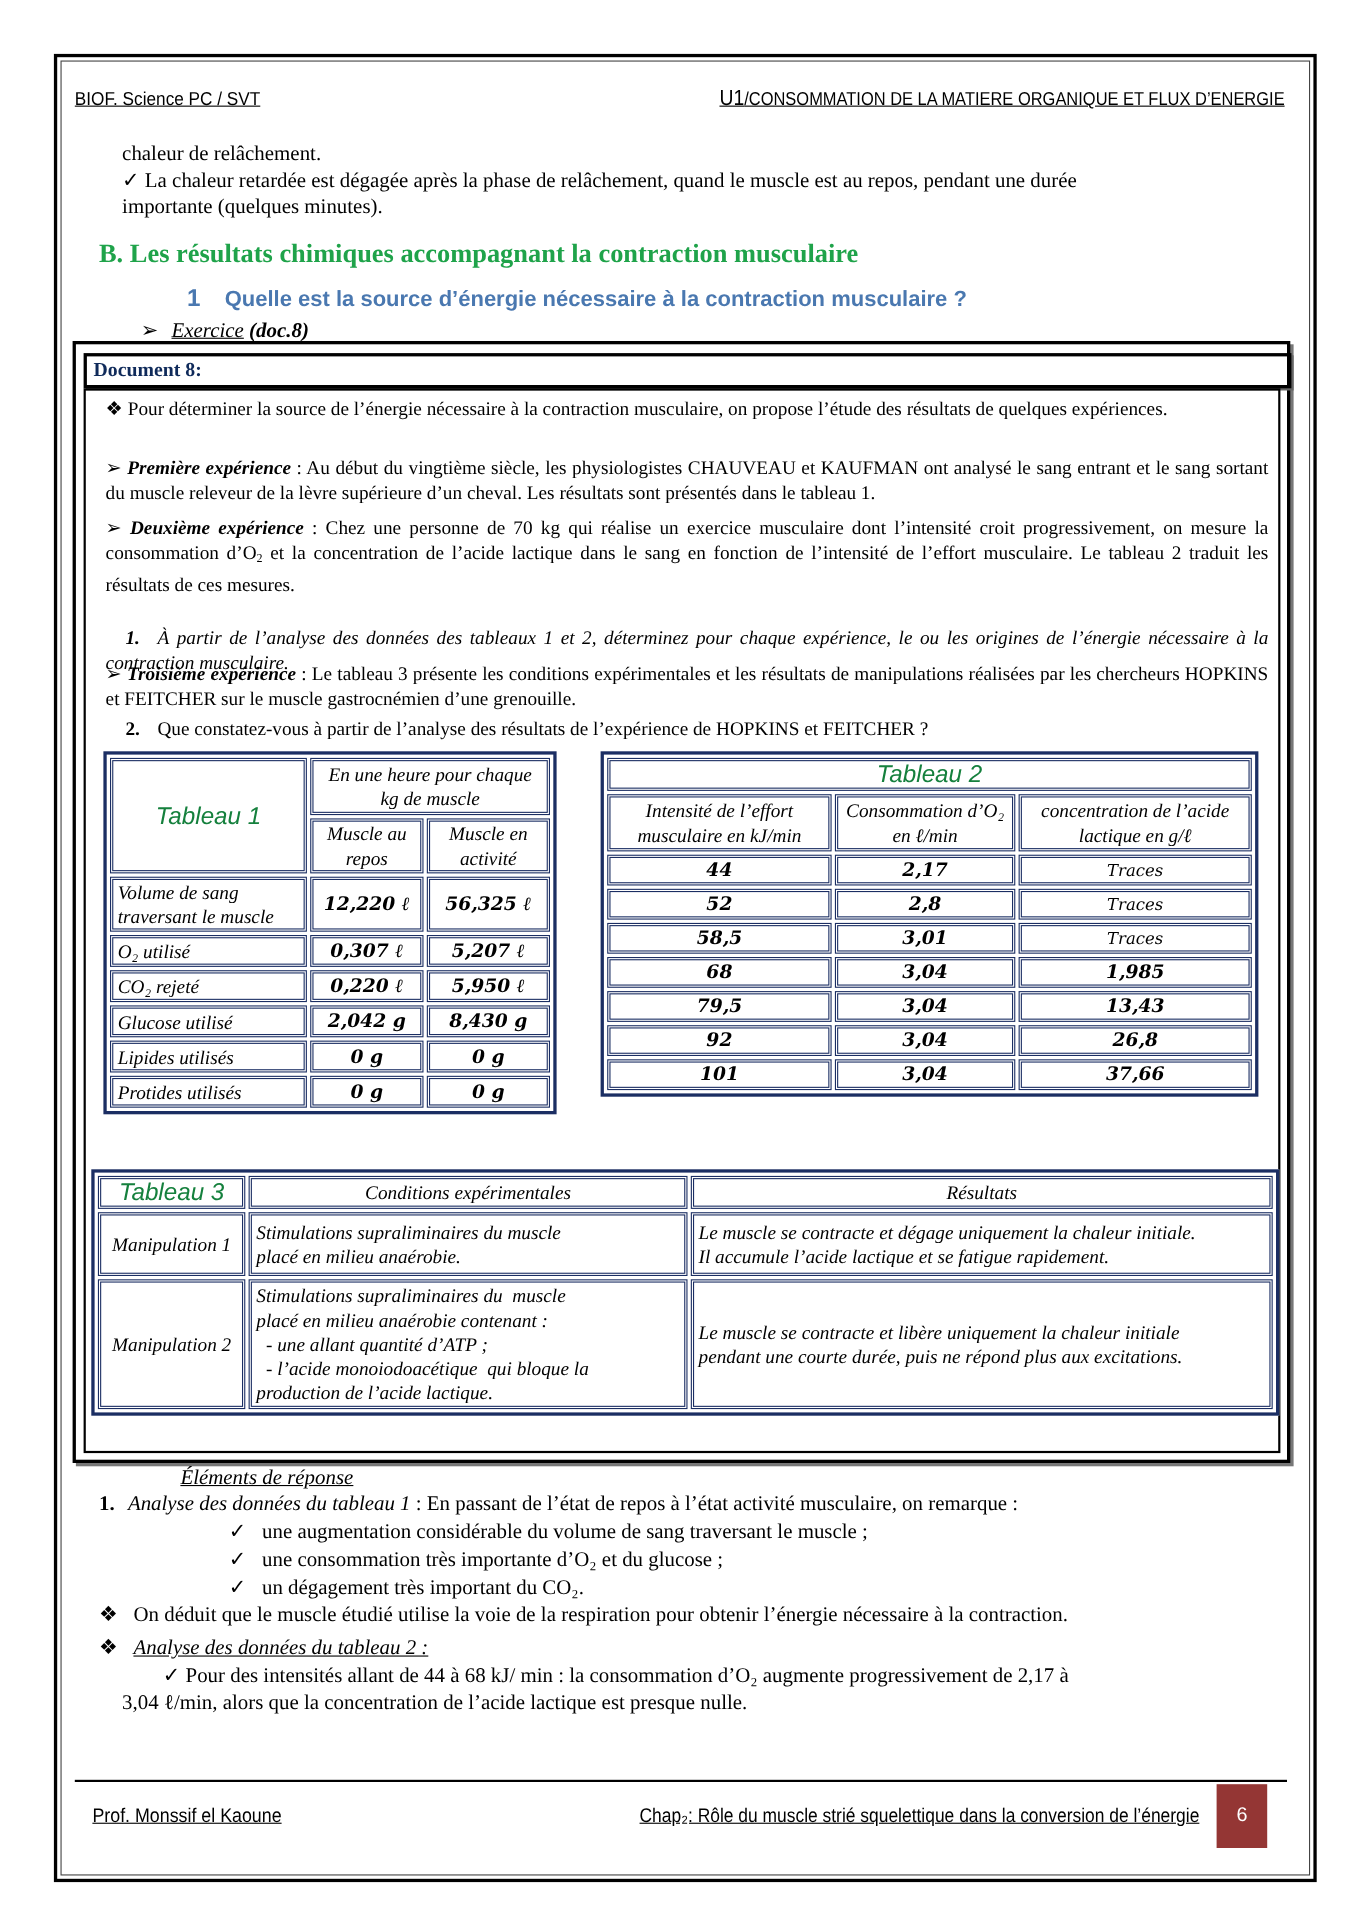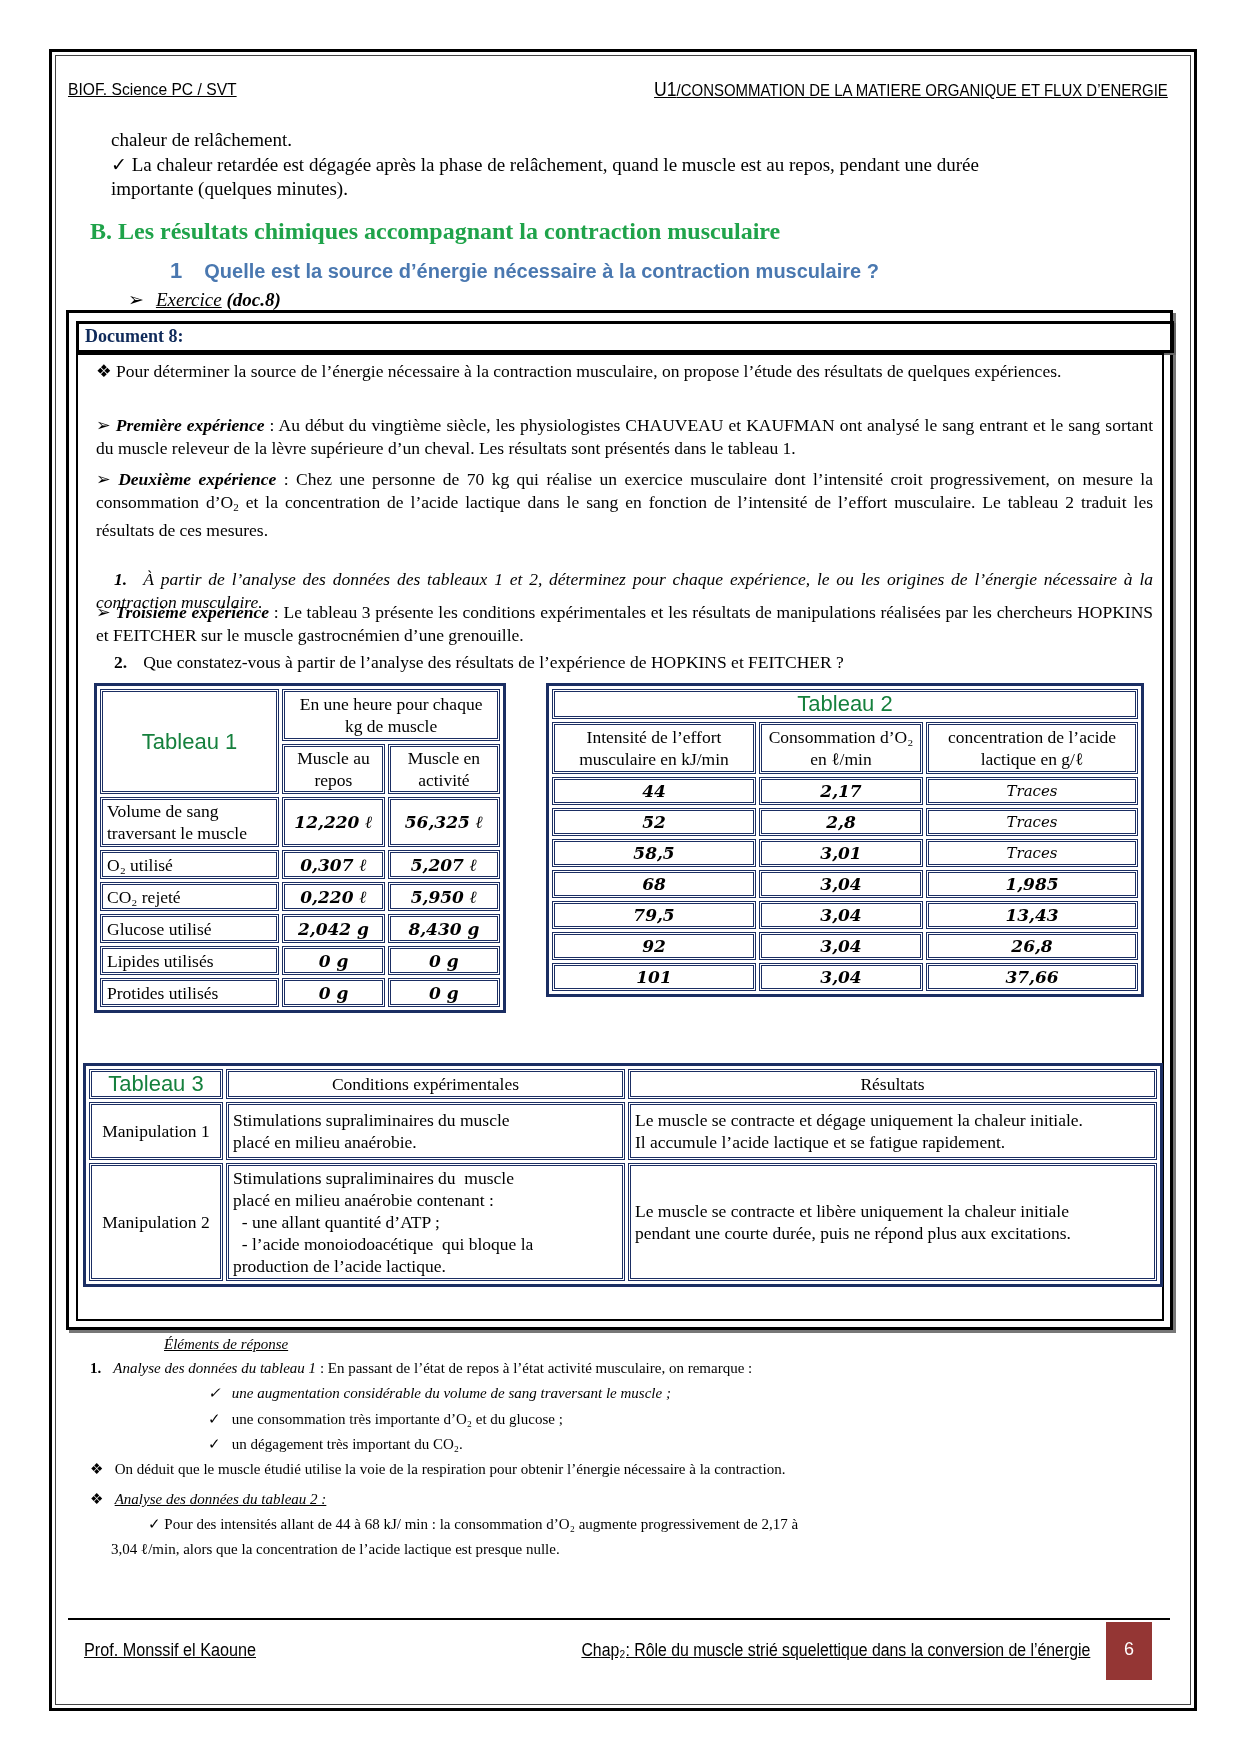--- a/index.html
+++ b/index.html
@@ -21,33 +21,33 @@
   .doc-box { position:absolute; left:66px; top:310px; width:1101px; height:1014px; border:3px solid #000; box-shadow:3px 3px 0 #777; }
   .doc-title { position:absolute; left:76px; top:321px; width:1080px; height:26px; border:3px solid #000; box-shadow:2px 2px 0 #666;padding-left:12px; }
   .doc-title span { position:absolute; left:6px; top:2px; font-weight:bold; font-size:18px; color:#0f2a5a; }
   .doc-content { position:absolute; left:76px; top:353px; width:1084px; height:964px; border:2px solid #000; }
   .p { position:absolute; left:96px; width:1057px; font-size:17.5px; line-height:23px; text-align:justify; }
   .p i.b { font-weight:bold; font-style:italic; }
   .p .qnum { font-weight:bold; margin:0 16px 0 18px; }
   sub { font-size:11px; vertical-align:-3px; }
   
   table.t { position:absolute; border-collapse:separate; border-spacing:3px; border:3px solid #1b2e63; background:#fff; }
-  table.t td { border:3px double #1b2e63; border-width:3px; text-align:center; font-size:17.5px; line-height:22px; padding:0 4px; }
+  table.t td { border:3px double #1b2e63; border-width:3px; text-align:center; font-size:17.5px; line-height:22px; padding:0 4px;font-style:italic; }
   .t1 { left:94px; top:683px; width:412px; }
   .t2 { left:546px; top:683px; width:598px; }
   .t3 { left:83px; top:1063px; width:1080px; }
   .tt { font-family:"Liberation Sans", sans-serif; color:#15803d; font-size:22px !important; }
   .val { font-family:"DejaVu Serif", serif; font-style:italic; font-weight:bold; font-size:17px !important; }
   .trace { font-family:"DejaVu Serif", serif; font-style:italic; font-size:15px !important; }
   .lft { text-align:left !important; }
   .footer { position:absolute; left:68px; top:1618px; width:1102px; height:60px; border-top:2px solid #000; }
   .footer .fl { position:absolute; left:16px; top:20px; font-size:18px; text-decoration:underline; font-family:"Liberation Sans Narrow","Liberation Sans", sans-serif; transform:scaleX(0.9); transform-origin:left; }
   .footer .fr { position:absolute; right:80px; top:20px; font-size:18px; text-decoration:underline; font-family:"Liberation Sans Narrow","Liberation Sans", sans-serif; transform:scaleX(0.88); transform-origin:right; white-space:nowrap; }
   .pagenum { position:absolute; right:18px; top:2px; width:46px; height:58px; background:#943634; color:#fff; font-family:"Liberation Sans", sans-serif; font-size:18px; text-align:center; line-height:54px; }
-  .ans { position:absolute; font-size:15px; line-height:24px; }
+  .ans { position:absolute; font-size:19px; line-height:24px; }
 </style>
 </head>
 <body>
 
 <div class="page-outer"></div>
 <div class="page-inner"></div>
 
 <div class="header">
   <span class="left">BIOF. Science PC / SVT</span>
   <span class="right"><span class="u1">U1</span><span>/CONSOMMATION DE LA MATIERE ORGANIQUE ET FLUX D’ENERGIE</span></span>
@@ -189,21 +189,21 @@
     <td class="lft">
           <div>Le muscle se contracte et libère uniquement la chaleur initiale</div>
           <div>pendant une courte durée, puis ne répond plus aux excitations.</div>
         </td>
   </tr>
 </tbody>
   </table>
 
 <div class="ans" style="left:164px;top:1332px;font-style:italic;text-decoration:underline;">Éléments de réponse</div>
 <div class="ans" style="left:90px;top:1356px;white-space:nowrap;"><b style="margin-right:12px;">1.</b><i>Analyse des données du tableau 1</i><span> : En passant de l’état de repos à l’état activité musculaire, on remarque :</span></div>
-<div class="ans" style="left:208px;top:1381px;font-style:italic;">✓&nbsp;&nbsp;&nbsp;<span>une augmentation considérable du volume de sang traversant le muscle ;</span></div>
+<div class="ans" style="left:208px;top:1381px;">✓&nbsp;&nbsp;&nbsp;<span>une augmentation considérable du volume de sang traversant le muscle ;</span></div>
 <div class="ans" style="left:208px;top:1407px;">✓&nbsp;&nbsp;&nbsp;<span>une consommation très importante d’O₂ et du glucose ;</span></div>
 <div class="ans" style="left:208px;top:1432px;">✓&nbsp;&nbsp;&nbsp;<span>un dégagement très important du CO₂.</span></div>
 <div class="ans" style="left:90px;top:1457px;white-space:nowrap;">❖&nbsp;&nbsp;&nbsp;<span>On déduit que le muscle étudié utilise la voie de la respiration pour obtenir l’énergie nécessaire à la contraction.</span></div>
 <div class="ans" style="left:90px;top:1487px;">❖&nbsp;&nbsp;&nbsp;<i style="text-decoration:underline;">Analyse des données du tableau 2 :</i></div>
 <div class="ans" style="left:148px;top:1512px;white-space:nowrap;">✓  Pour des intensités allant de 44 à 68 kJ/ min : la consommation d’O₂ augmente progressivement de 2,17 à</div>
 <div class="ans" style="left:111px;top:1537px;">3,04 ℓ/min, alors que la concentration de l’acide lactique est presque nulle.</div>
 
 <div class="footer">
   <span class="fl">Prof. Monssif el Kaoune</span>
   <span class="fr">Chap₂: Rôle du muscle strié squelettique dans la conversion de l’énergie</span>

